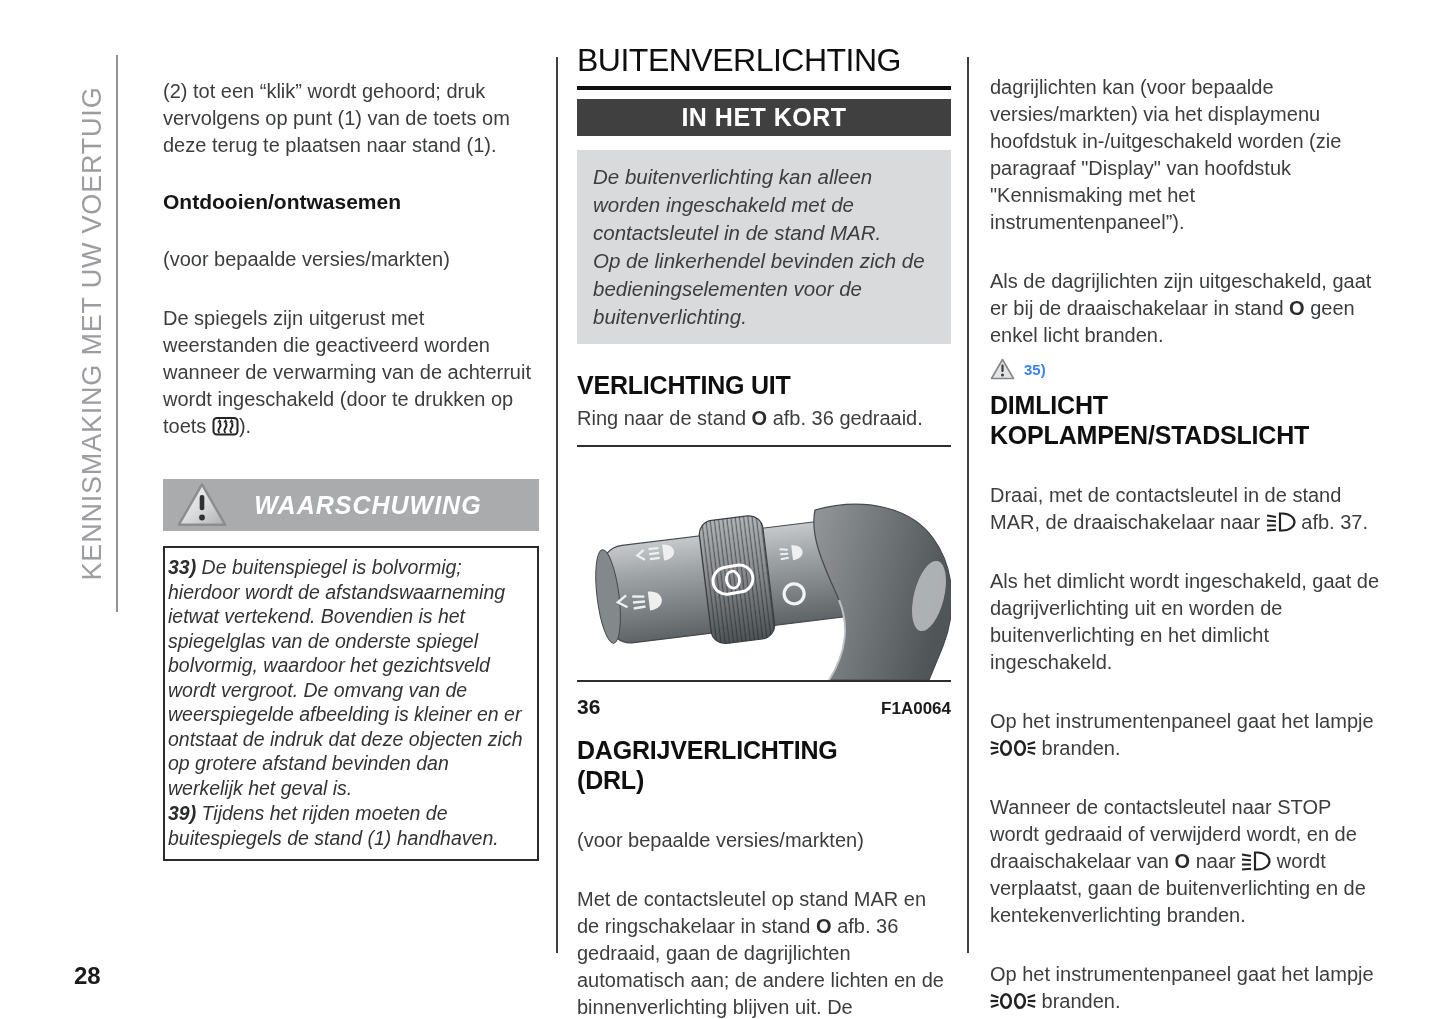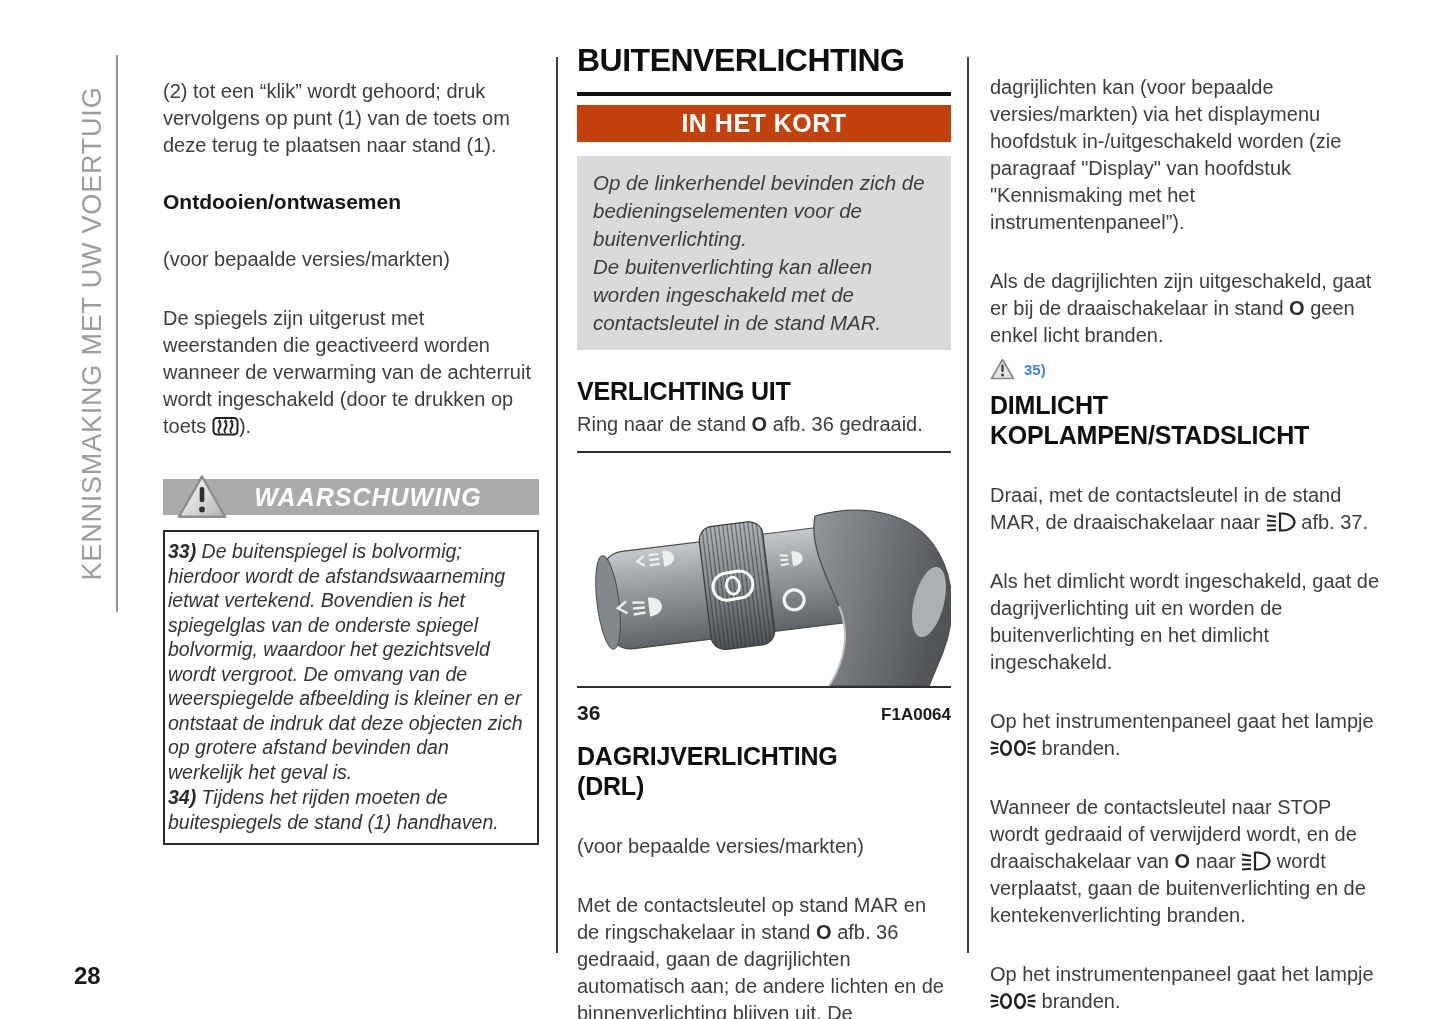--- a/index.html
+++ b/index.html
@@ -19,32 +19,32 @@
   .col3{left:990px;width:392px;}
   .vdivider{position:absolute;top:57px;width:2px;height:896px;background:#3d3f41;}
   .vdivider.d1{left:556px;}
   .vdivider.d2{left:967px;}
   
   p{margin:0;}
   .body-text{font-size:20px;line-height:27px;color:#3b3d3f;margin-top:32px;}
   .b{font-weight:bold;color:#2a2c2e;}
   .sub-heading{font-size:21px;font-weight:bold;color:#161616;margin:31px 0 5px 0;}
   .warn-par{margin-top:29px;}
-  .main-title{font-size:32px;font-weight:bold;letter-spacing:-0.5px;color:#0f0f0f;
-      border-bottom:4px solid #0f0f0f;padding-bottom:13px;}
+  .main-title{font-size:32px;font-weight:normal;letter-spacing:-0.5px;color:#0f0f0f;
+      border-bottom:4px solid #0f0f0f;padding-bottom:7px;}
   .section-heading{font-size:25px;font-weight:bold;letter-spacing:-0.2px;color:#0f0f0f;line-height:30px;}
   .inline-icon{display:inline-block;vertical-align:-3px;line-height:0;}
   .inline-icon svg{display:inline-block;}
   
-  .kort-banner{margin-top:9px;height:37px;background:#c2410c;color:#fff;
+  .kort-banner{margin-top:9px;height:37px;background:#404040;color:#fff;
       display:flex;align-items:center;justify-content:center;
       font-size:25px;font-weight:bold;letter-spacing:0.5px;}
   .intro-box{margin-top:14px;background:#d9dadb;padding:13px 16px;
       font-style:italic;font-size:20.5px;line-height:28px;color:#3b3d3f;}
-  .warning-banner{margin-top:39px;height:36px;background:#a9abad;
+  .warning-banner{margin-top:39px;height:52px;background:#a9abad;
       display:flex;align-items:center;}
   .warning-banner .tri{margin-left:14px;line-height:0;}
   .warning-banner .txt{flex:1;text-align:center;color:#fff;font-style:italic;
       font-weight:bold;font-size:25px;letter-spacing:1px;padding-right:30px;}
   .note-box{margin-top:15px;border:2px solid #2b2b2b;padding:7px 9px 9px 3px;
       font-style:italic;font-size:19.5px;line-height:24.5px;color:#333;}
   .note-box p + p{margin-top:1px;}
   
   .figure{margin-top:13px;}
   .figure-frame{border-top:2px solid #2e2e2e;border-bottom:2px solid #2e2e2e;
@@ -101,30 +101,30 @@
           <path d="M26,2 L50,44 L2,44 Z" fill="url(#tg)" stroke="#8b8d8f" stroke-width="2.5" stroke-linejoin="round"></path>
           <rect x="23.6" y="13" width="4.8" height="16" rx="2.2" fill="#2e3032"></rect>
           <circle cx="26" cy="36.5" r="3" fill="#2e3032"></circle>
         </svg>
       </span>
       <span class="txt">WAARSCHUWING</span>
     </div>
 
     <div class="note-box">
       <p><span class="b">33)</span> De buitenspiegel is bolvormig; hierdoor wordt de afstandswaarneming ietwat vertekend. Bovendien is het spiegelglas van de onderste spiegel bolvormig, waardoor het gezichtsveld wordt vergroot. De omvang van de weerspiegelde afbeelding is kleiner en er ontstaat de indruk dat deze objecten zich op grotere afstand bevinden dan werkelijk het geval is.</p>
-      <p><span class="b">34)</span> Tijdens het rijden moeten de buitespiegels de stand (1) handhaven.</p>
+      <p><span class="b">39)</span> Tijdens het rijden moeten de buitespiegels de stand (1) handhaven.</p>
     </div>
   </div>
 
   <div class="col col2">
     <div class="main-title">BUITENVERLICHTING</div>
     <div class="kort-banner">IN HET KORT</div>
     <div class="intro-box">
+      <p>De buitenverlichting kan alleen worden ingeschakeld met de contactsleutel in de stand MAR.</p>
       <p>Op de linkerhendel bevinden zich de bedieningselementen voor de buitenverlichting.</p>
-      <p>De buitenverlichting kan alleen worden ingeschakeld met de contactsleutel in de stand MAR.</p>
     </div>
 
     <div class="section-heading h-verlichting">VERLICHTING UIT</div>
     <p class="body-text p-ring">Ring naar de stand <span class="b">O</span> afb. 36 gedraaid.</p>
 
     <div class="figure">
       <div class="figure-frame">
         <svg width="374" height="232" viewBox="0 0 374 232">
           <defs>
             <linearGradient id="gBody" x1="0" y1="0" x2="0" y2="1">

